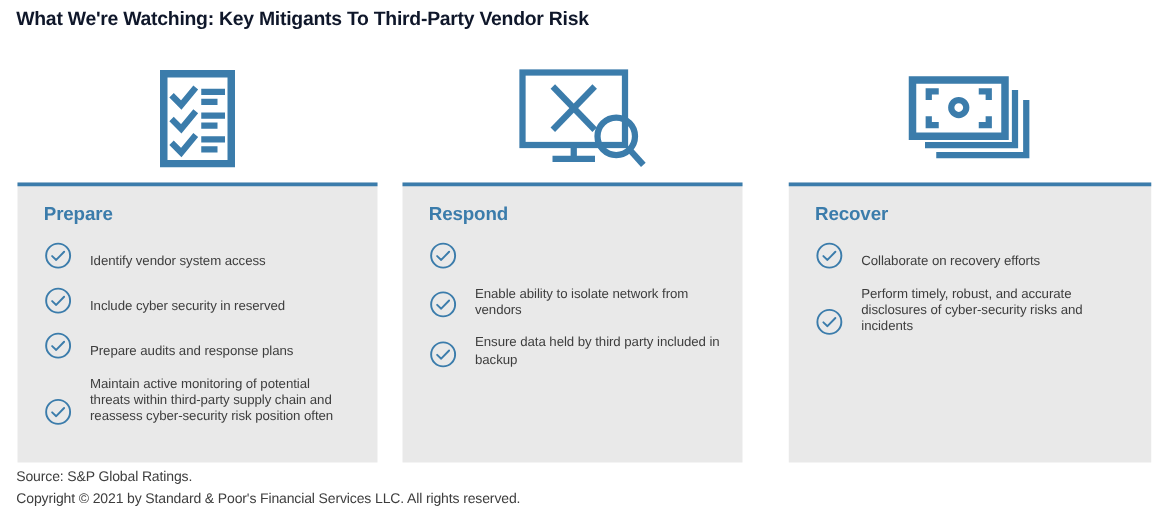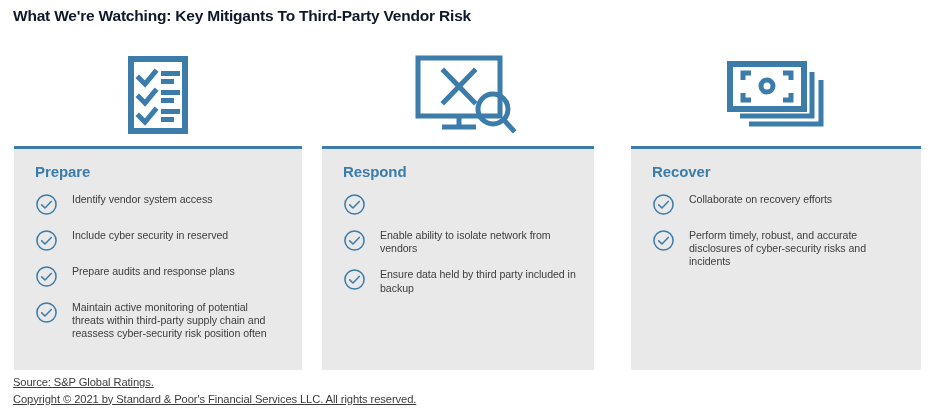--- a/index.html
+++ b/index.html
@@ -78,21 +78,21 @@
   }
 
   .bullets {
     position: absolute;
     left: 21px;
     top: 44px;
     right: 10px;
   }
   .bullet {
     display: flex;
-    align-items: flex-start;
+    align-items: flex-end;
     margin-bottom: 13px;
   }
   .bullet .chk {
     flex: 0 0 auto;
     width: 23px;
     height: 23px;
     margin-right: 14px;
   }
   .bullet .btext {
     font-size: 10.6px;
@@ -107,21 +107,21 @@
   
   .footer {
     position: absolute;
     left: 13px;
     top: 374px;
     font-size: 11.2px;
     line-height: 16.5px;
     color: #3d3d3d;
     letter-spacing: -0.1px;
   }
-  .footer div { white-space: nowrap; text-decoration: underline; }
+  .footer div { white-space: nowrap; }
 </style>
 </head>
 <body>
 
 <div class="title">What We're Watching: Key Mitigants To Third-Party Vendor Risk</div>
 
 <div class="icon-row">
 
   <div class="icon-wrap c1">
     <svg width="60" height="78" viewBox="0 0 60 78">

